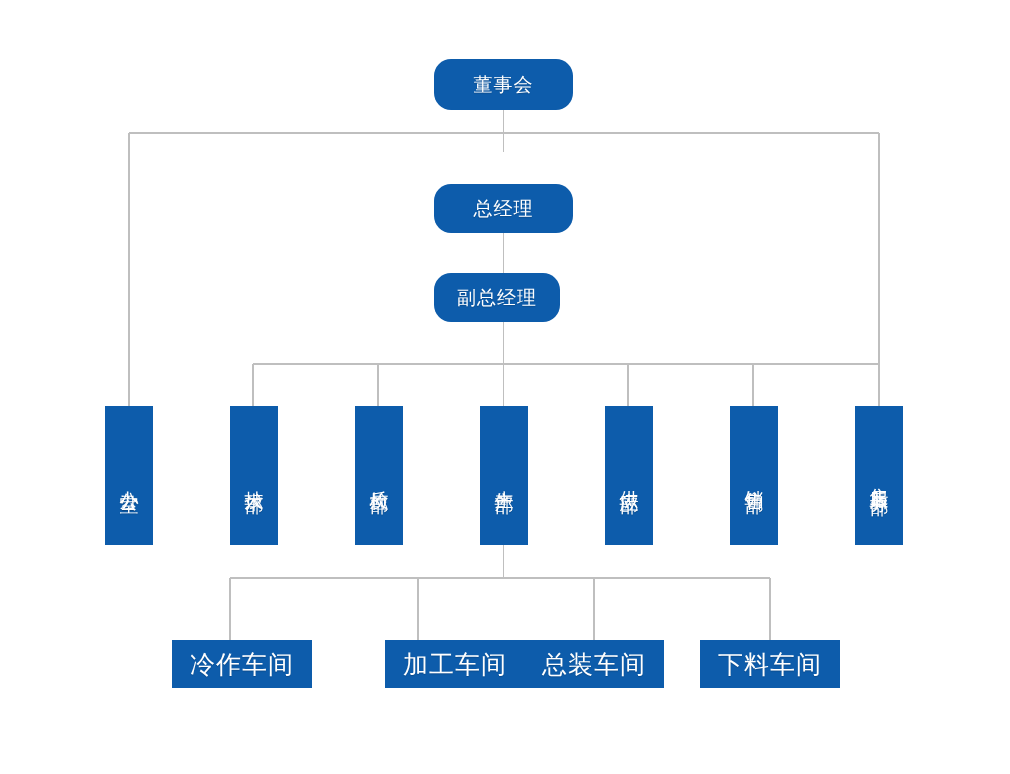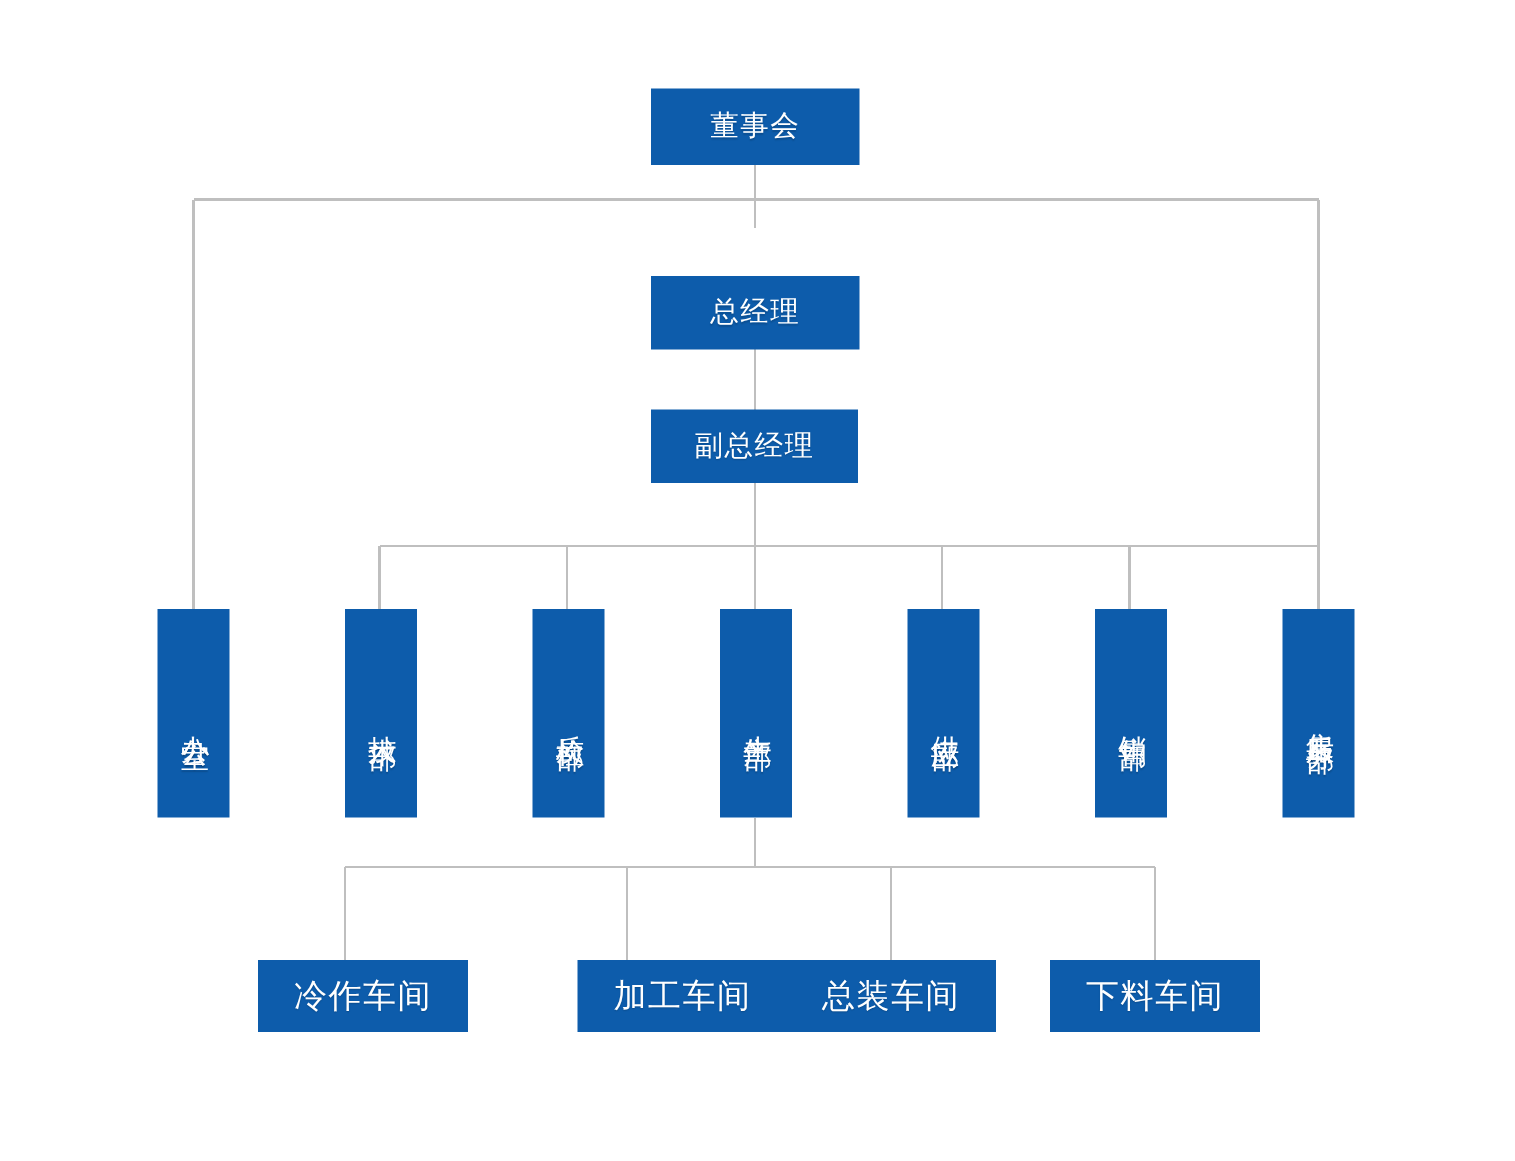--- a/index.html
+++ b/index.html
@@ -33,30 +33,31 @@
     align-items: center;
     justify-content: center;
     box-sizing: border-box;
     line-height: 1.15;
     z-index: 2;
     text-shadow: 0 1px 1px rgba(0,0,0,0.18);
   }
   .node-exec {
     font-size: 19px;
     letter-spacing: 1px;
+    border-radius: 17px;
   }
   .node-dept {
     font-size: 19px;
     writing-mode: vertical-rl;
     text-orientation: upright;
     letter-spacing: 2px;
     padding-top: 4px;
   }
   .node-shop {
-    font-size: 22px;
+    font-size: 25px;
     letter-spacing: 1px;
   }
 </style>
 </head>
 <body>
 
 <div id="canvas">
 
   <svg id="connectors" viewBox="0 0 1010 774" width="1010" height="774" xmlns="http://www.w3.org/2000/svg">
     <g stroke="#bfbfbf" stroke-width="1.4" fill="none" shape-rendering="crispEdges">
@@ -89,21 +90,21 @@
   </svg>
 
   <div class="node node-exec" style="left:434px; top:59px; width:139px; height:51px;">
     <span>董事会</span>
   </div>
 
   <div class="node node-exec" style="left:434px; top:152px; width:139px; height:49px;margin-top:32px;">
     <span>总经理</span>
   </div>
 
-  <div class="node node-exec" style="left:434px; top:273px; width:138px; height:49px;">
+  <div class="node node-exec" style="left:434px; top:273px; width:126px; height:49px;">
     <span>副总经理</span>
   </div>
 
   <div class="node node-dept" style="left:105px; top:406px; width:48px; height:139px;">
     <span>办公室</span>
   </div>
   <div class="node node-dept" style="left:230px; top:406px; width:48px; height:139px;">
     <span>技术部</span>
   </div>
   <div class="node node-dept" style="left:355px; top:406px; width:48px; height:139px;">

